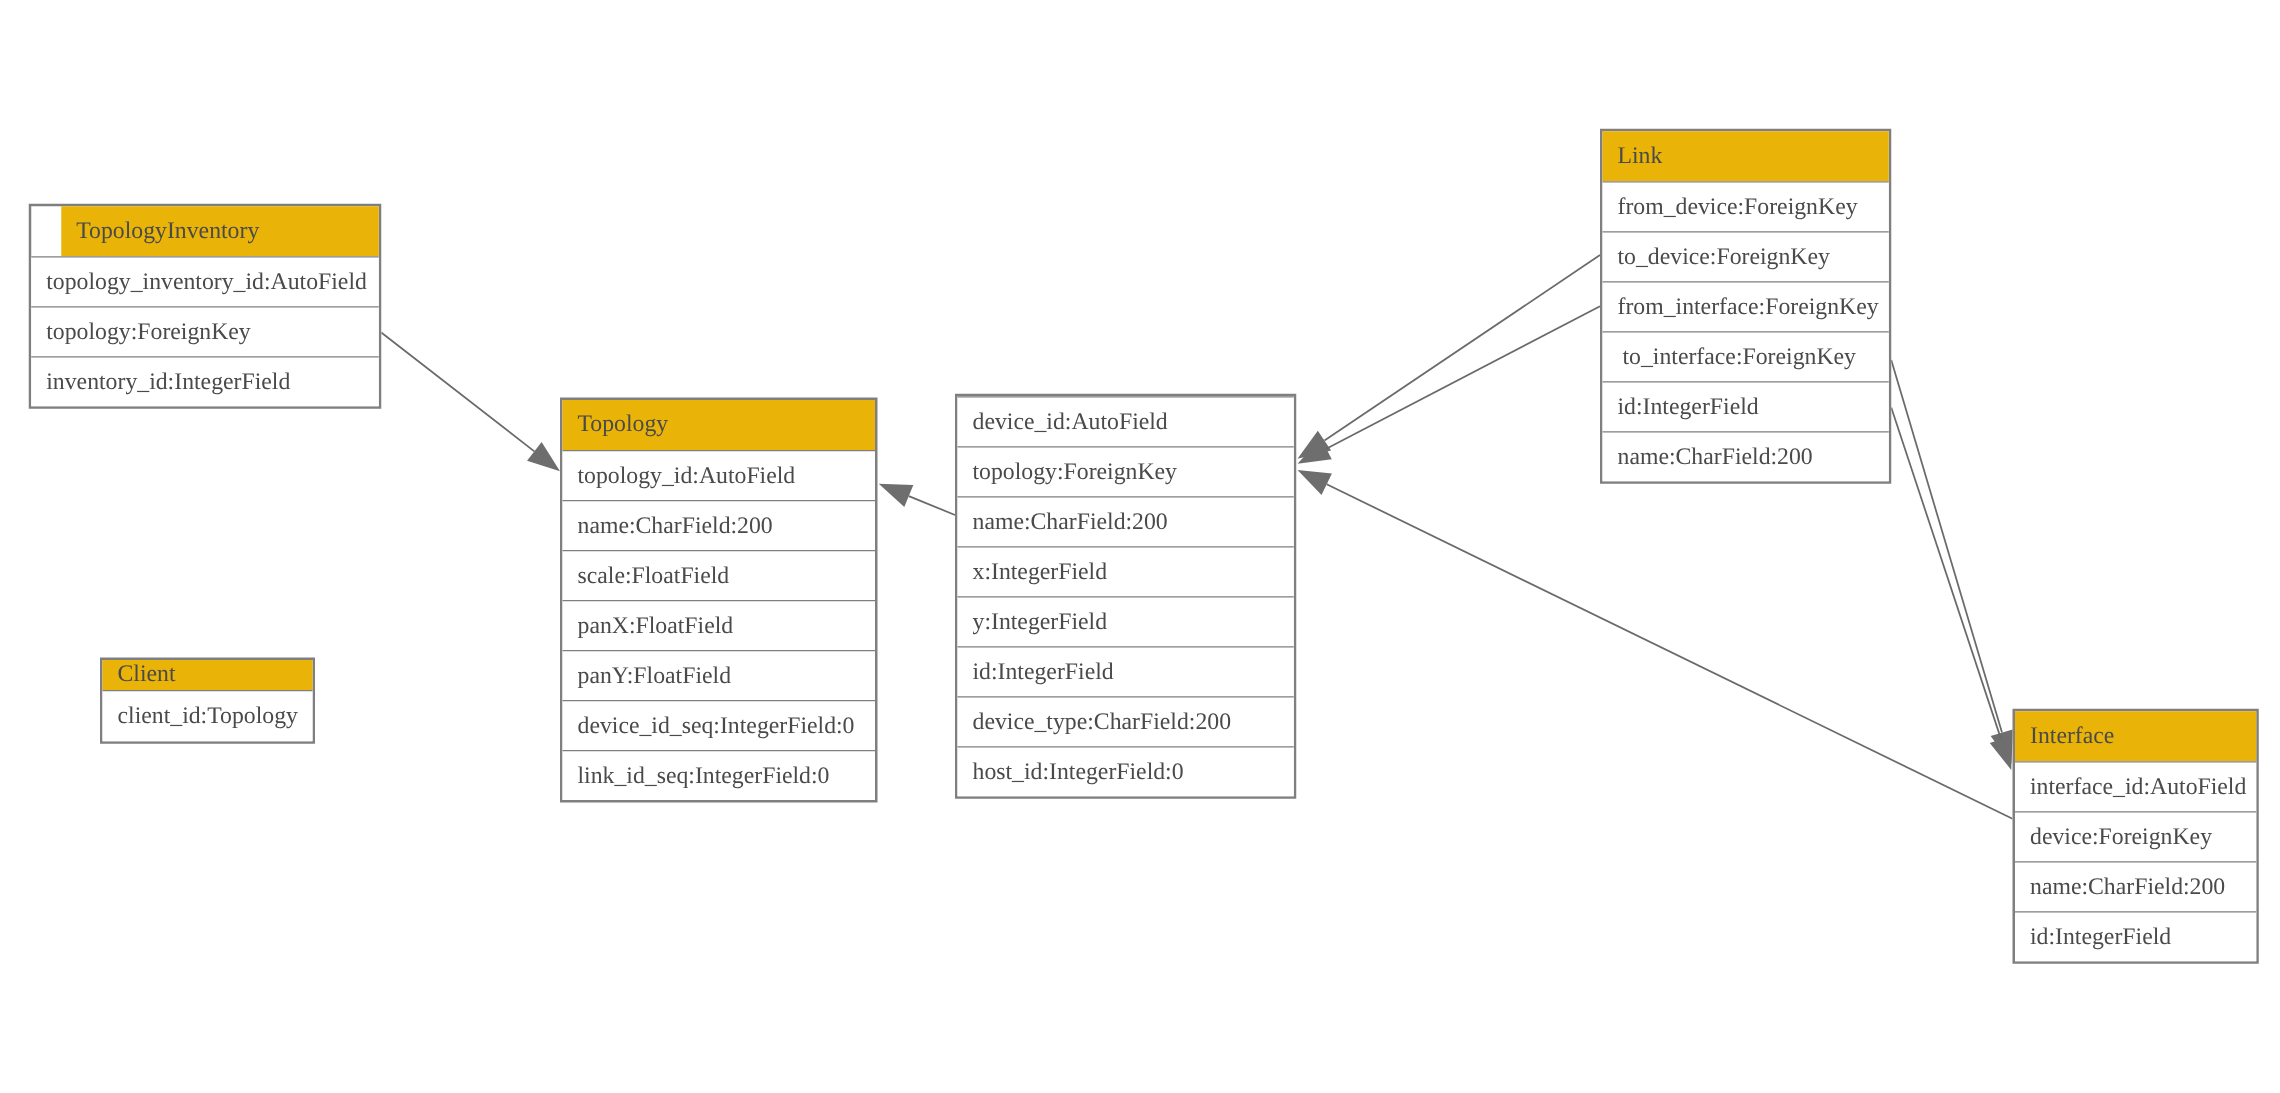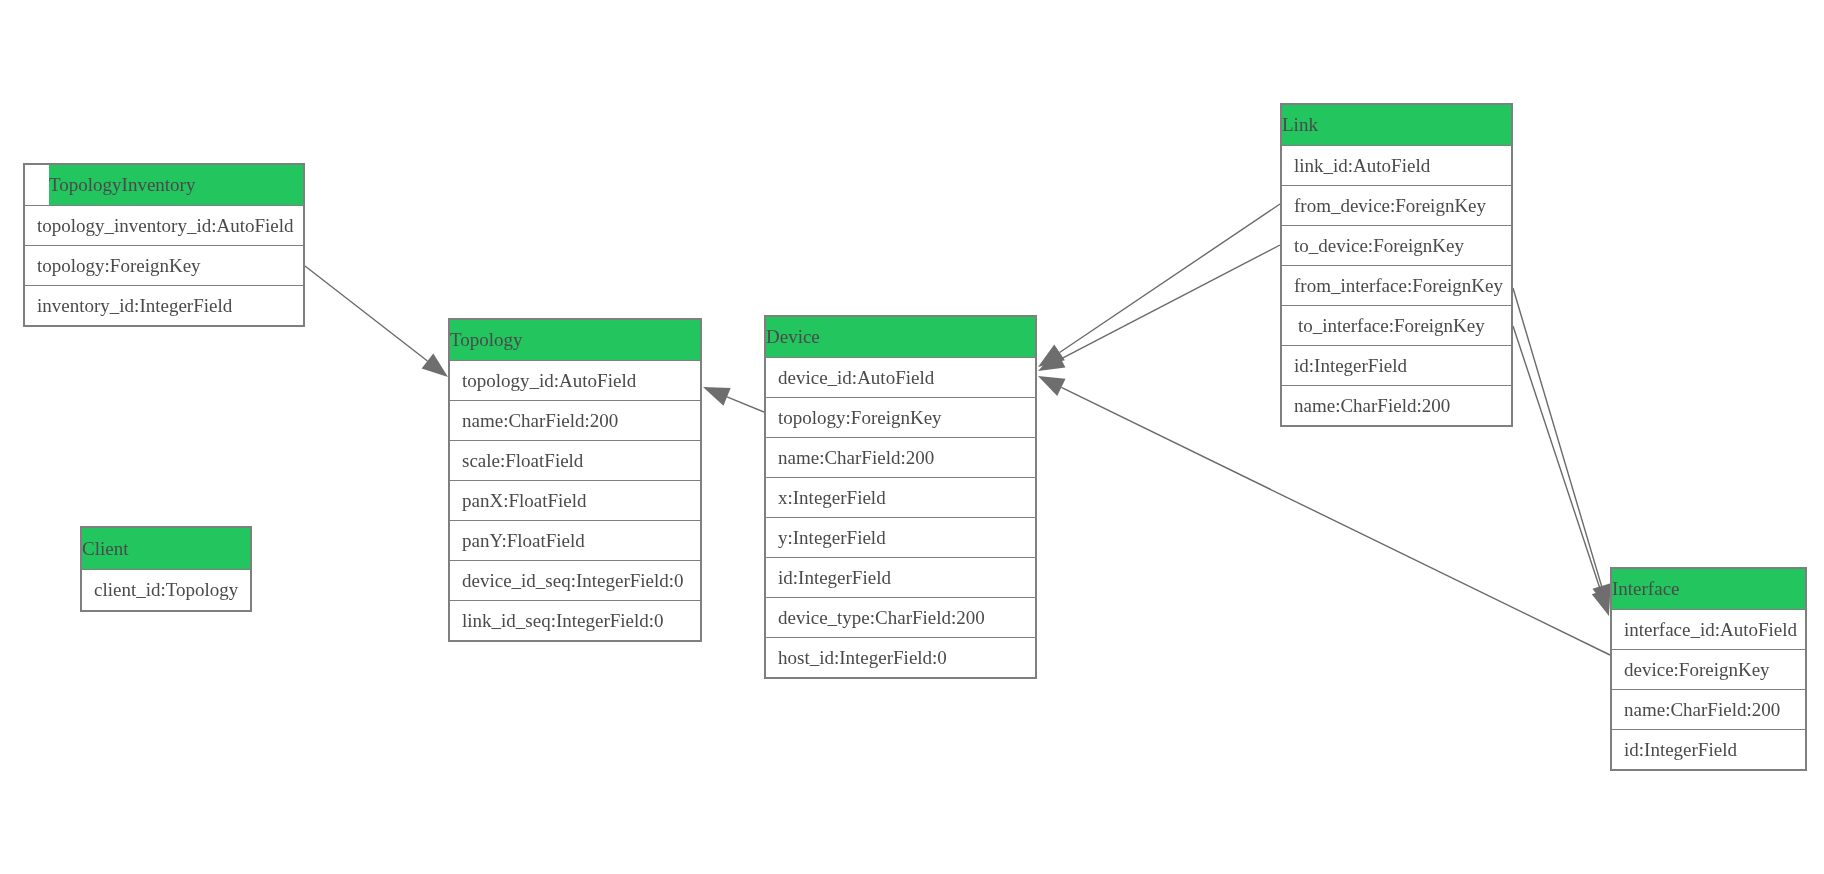--- a/index.html
+++ b/index.html
@@ -26,22 +26,22 @@
     position: absolute;
     box-sizing: border-box;
     border: 2px solid #7f7f7f;
     background: #ffffff;
     color: #4a4a4a;
     font-size: 19px;
     white-space: nowrap;
   }
   .entity-header {
     box-sizing: border-box;
-    background: #22c55e;
-    padding-left: 0;
+    background: #eab308;
+    padding-left: 12px;
     display: flex;
     align-items: center;
     overflow: hidden;
   }
   .entity-row {
     box-sizing: border-box;
     border-top: 1px solid #7f7f7f;
     background: #ffffff;
     padding-left: 12px;
     display: flex;
@@ -83,39 +83,37 @@
   <div class="entity-row" style="height: 40px;">topology_id:AutoField</div>
       <div class="entity-row" style="height: 40px;">name:CharField:200</div>
       <div class="entity-row" style="height: 40px;">scale:FloatField</div>
       <div class="entity-row" style="height: 40px;">panX:FloatField</div>
       <div class="entity-row" style="height: 40px;">panY:FloatField</div>
       <div class="entity-row" style="height: 40px;">device_id_seq:IntegerField:0</div>
       <div class="entity-row" style="height: 40px;">link_id_seq:IntegerField:0</div>
     </div>
 
   <div class="entity" style="left: 80px; top: 526px; width: 172px;">
-    <div class="entity-header" style="height: 41px;">Client</div>
+    <div class="entity-header" style="height: 24px;">Client</div>
   <div class="entity-row" style="height: 41px;">client_id:Topology</div>
     </div>
 
   <div class="entity" style="left: 764px; top: 315px; width: 273px;">
-    <div class="entity-header" style="height: 40px;">Device</div>
   <div class="entity-row" style="height: 40px;">device_id:AutoField</div>
       <div class="entity-row" style="height: 40px;">topology:ForeignKey</div>
       <div class="entity-row" style="height: 40px;">name:CharField:200</div>
       <div class="entity-row" style="height: 40px;">x:IntegerField</div>
       <div class="entity-row" style="height: 40px;">y:IntegerField</div>
       <div class="entity-row" style="height: 40px;">id:IntegerField</div>
       <div class="entity-row" style="height: 40px;">device_type:CharField:200</div>
       <div class="entity-row" style="height: 40px;">host_id:IntegerField:0</div>
     </div>
 
   <div class="entity" style="left: 1280px; top: 103px; width: 233px;">
     <div class="entity-header" style="height: 40px;">Link</div>
-  <div class="entity-row" style="height: 40px;">link_id:AutoField</div>
       <div class="entity-row" style="height: 40px;">from_device:ForeignKey</div>
       <div class="entity-row" style="height: 40px;">to_device:ForeignKey</div>
       <div class="entity-row" style="height: 40px;">from_interface:ForeignKey</div>
       <div class="entity-row" style="height: 40px; padding-left: 16px;">to_interface:ForeignKey</div>
       <div class="entity-row" style="height: 40px;">id:IntegerField</div>
       <div class="entity-row" style="height: 40px;">name:CharField:200</div>
     </div>
 
   <div class="entity" style="left: 1610px; top: 567px; width: 197px;">
     <div class="entity-header" style="height: 40px;">Interface</div>

